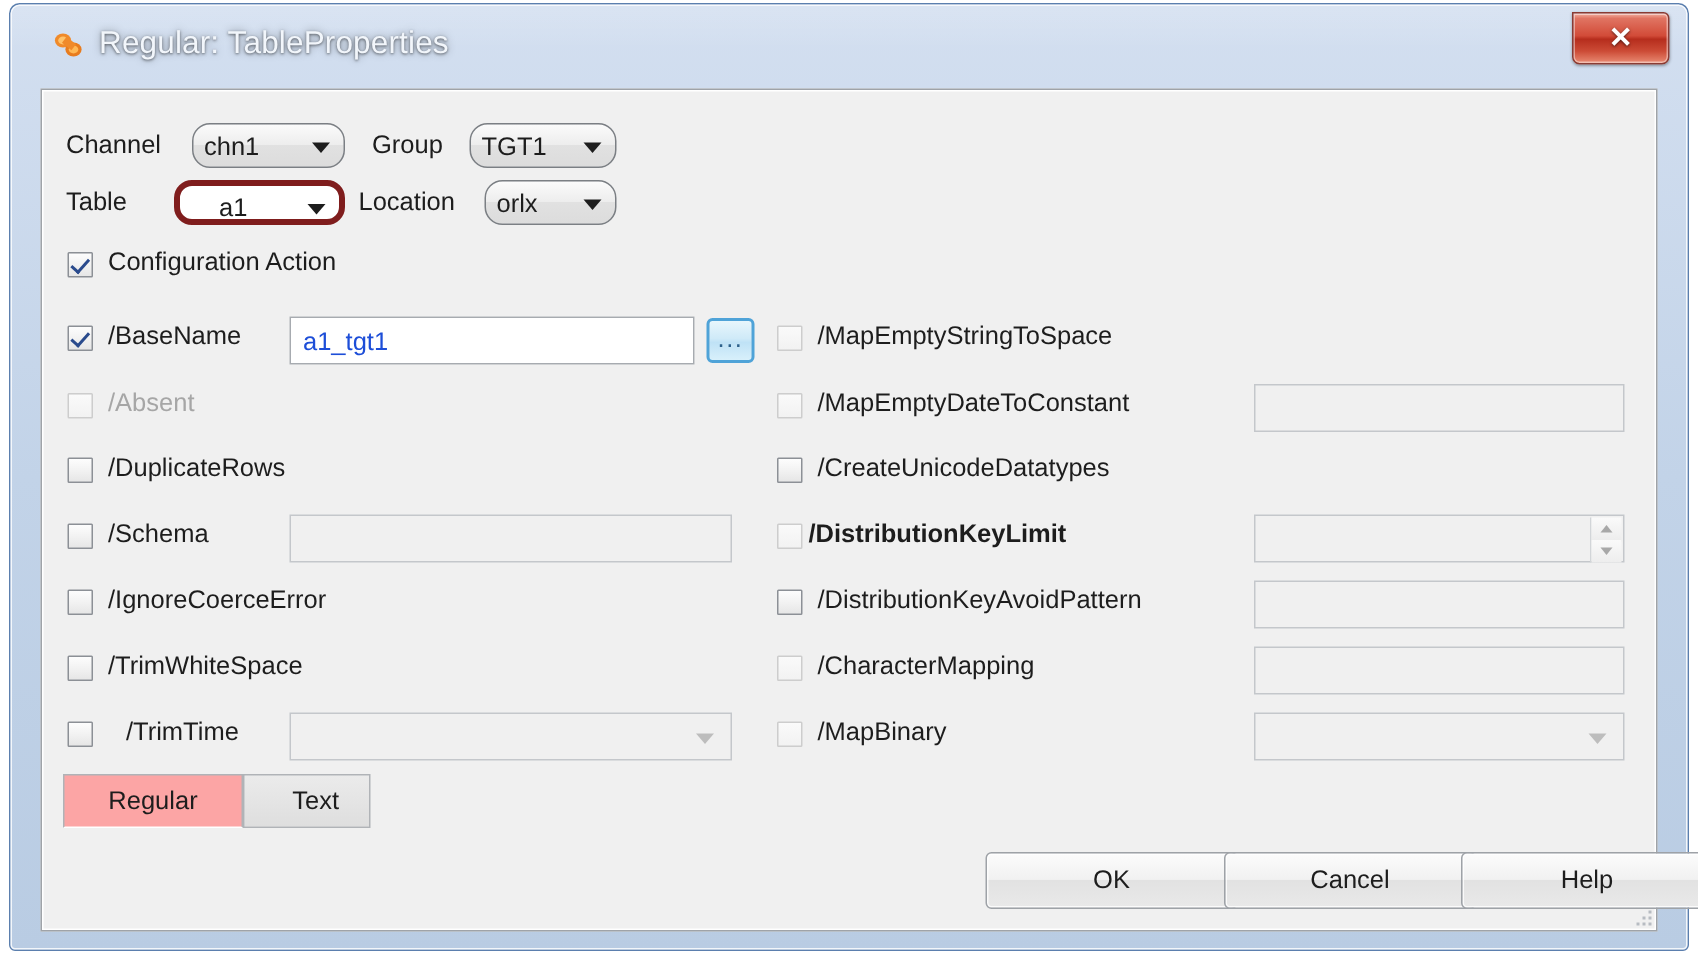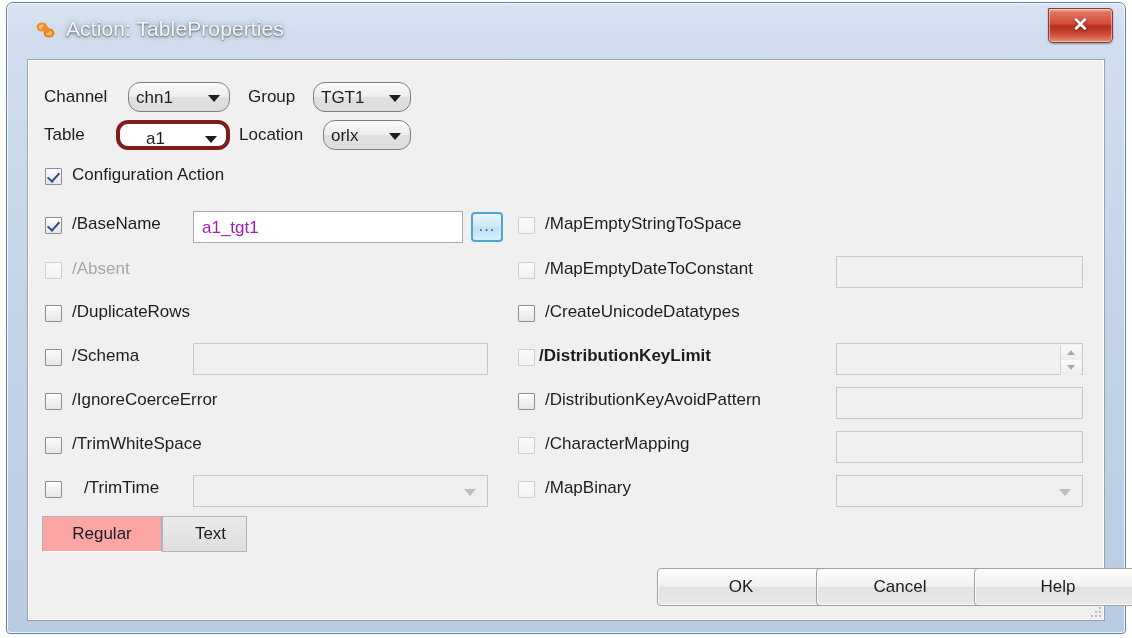--- a/index.html
+++ b/index.html
@@ -178,21 +178,21 @@
     background: #ffffff;
   }
   .field.readonly {
     background: #f0f0f0;
     border: 1px solid #c4c7cb;
   }
   .field .fval {
     position: absolute;
     left: 8px; top: 6px;
     font-size: 17px;
-    color: #a21caf;
+    color: #1d4ed8;
     white-space: nowrap;
   }
 
   
   .dropfield {
     position: absolute;
     box-sizing: border-box;
     height: 32px;
     border: 1px solid #c4c7cb;
     background: #f0f0f0;
@@ -317,21 +317,21 @@
     <div id="titlebar-gloss"></div>
 
     <svg id="title-icon" viewBox="0 0 22 18">
       <ellipse cx="7" cy="6" rx="5.4" ry="4.6" fill="#f08a2a"></ellipse>
       <ellipse cx="7" cy="6" rx="3.2" ry="2.6" fill="#ffc36a"></ellipse>
       <ellipse cx="14" cy="12" rx="5.4" ry="4.6" fill="#e87c1e"></ellipse>
       <ellipse cx="14" cy="12" rx="3.2" ry="2.6" fill="#ffb855"></ellipse>
       <rect x="7" y="5.5" width="8" height="5" fill="#f08a2a" transform="rotate(38 11 8)"></rect>
     </svg>
 
-    <div id="title-text">Action: TableProperties</div>
+    <div id="title-text">Regular: TableProperties</div>
 
     <div id="close-button">
       <div class="x">✕</div>
     </div>
   </div>
 
   <div id="panel">
     <div id="panel-inner-highlight"></div>
 
     <div class="lbl" style="left:16px; top:27px;">Channel</div>

